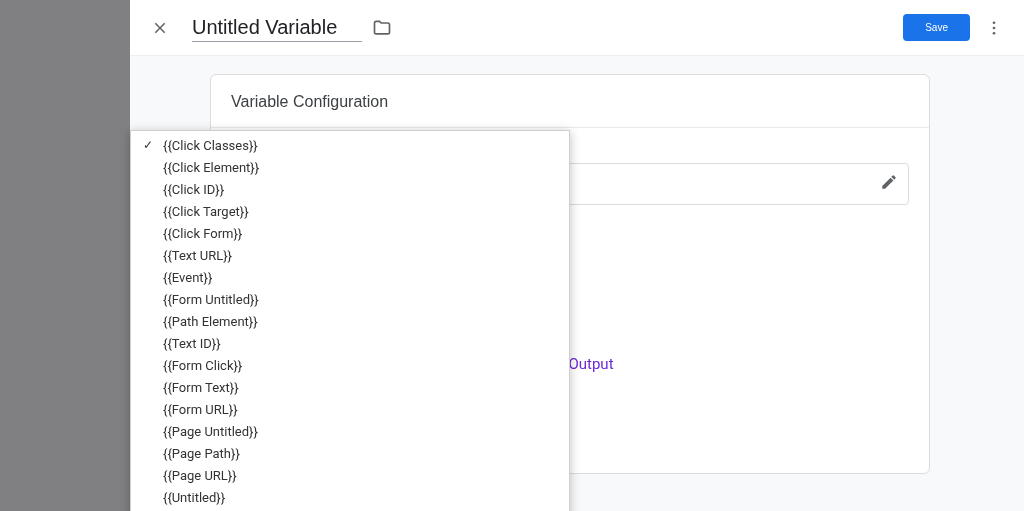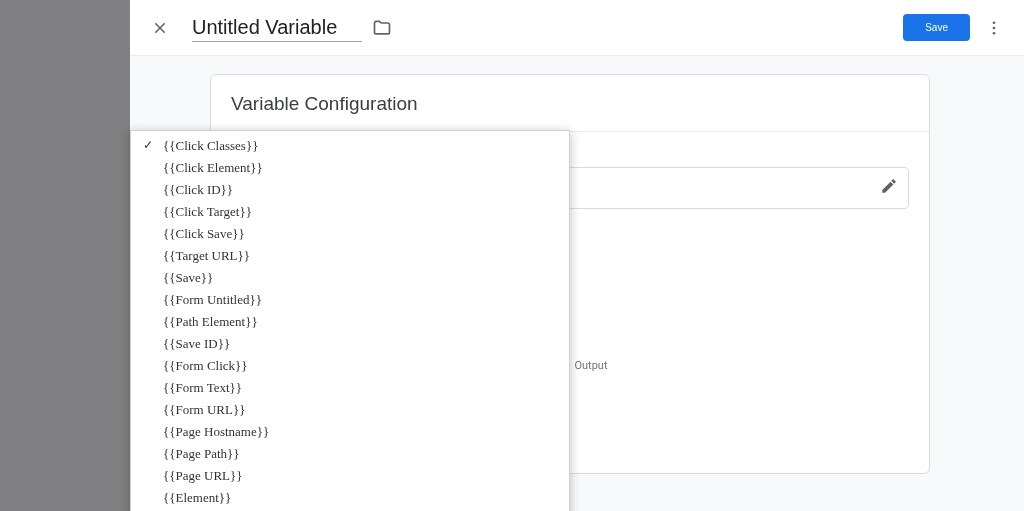--- a/index.html
+++ b/index.html
@@ -12,35 +12,35 @@
   .close-btn svg { width: 18px; height: 18px; }
   .title-input { font-size: 20px; color: #202124; border: none; background: transparent; margin-left: 16px; padding: 2px 0; border-bottom: 1px solid #9aa0a6; width: 170px; font-family: 'Google Sans', Arial, sans-serif; }
   .folder-icon { width: 20px; height: 20px; margin-left: 10px; color: #5f6368; cursor: pointer; }
   .hdr-spacer { flex: 1; }
   .save-btn { background: #1a73e8; color: #fff; border: none; border-radius: 4px; font-size: 10px; padding: 8px 22px; font-weight: 500; cursor: pointer; font-family: 'Google Sans', Arial, sans-serif; }
   .more-btn { width: 32px; height: 32px; display: flex; align-items: center; justify-content: center; color: #5f6368; border-radius: 50%; margin-left: 8px; cursor: pointer; }
   .more-btn svg { width: 18px; height: 18px; }
 
   .body { flex: 1; background: #f8f9fa; padding: 18px 0 0 80px; position: relative; }
   .card { width: 720px; background: #fff; border: 1px solid #dadce0; border-radius: 6px; min-height: 400px; }
-  .card-title { font-size: 19px; color: #3c4043; padding: 18px 20px 16px 20px; border-bottom: 1px solid #e8eaed; font-family: 'Google Sans', Arial, sans-serif; }
+  .card-title { font-size: 16px; color: #3c4043; padding: 18px 20px 16px 20px; border-bottom: 1px solid #e8eaed; font-family: 'Google Sans', Arial, sans-serif; }
   .card-body { padding: 14px 20px; position: relative; }
   .vt-label { font-size: 11px; color: #5f6368; margin-bottom: 6px; }
   .var-row { position: relative; height: 42px; border: 1px solid #dadce0; border-radius: 4px; margin-top: 8px; display: flex; align-items: center; padding: 0 12px; }
   .edit-icon { position: absolute; right: 10px; top: 50%; transform: translateY(-50%); color: #5f6368; cursor: pointer; }
   .edit-icon svg { width: 18px; height: 18px; }
-  .output-label { text-align: center; color: #737373; font-size: 11px; margin-top: 150px; width: 720px; }
+  .output-label { text-align: center; color: #6d28d9; font-size: 15px; margin-top: 150px; width: 720px; }
 
   
   .blue-chunk { position: absolute; left: 215px; top: 244px; width: 16px; height: 30px; border: 2px solid #2962ff; border-left: none; background: #fff; }
 
   
   .menu { position: absolute; left: 0; top: 130px; width: 440px; background: #fff; border: 1px solid #cfcfcf; box-shadow: 0 2px 10px rgba(0,0,0,.25); z-index: 20; font-size: 13px; color: #333; }
   .menu-scroll { padding: 4px 0; }
-  .menu-item { padding: 2px 18px 2px 32px; line-height: 18px; position: relative; cursor: pointer; white-space: nowrap; font-family: Liberation Serif, serif; }
+  .menu-item { padding: 2px 18px 2px 32px; line-height: 18px; position: relative; cursor: pointer; white-space: nowrap; }
   .menu-item.checked::before { content: '✓'; position: absolute; left: 12px; top: 1px; font-size: 12px; }
 </style>
 </head>
 <body>
 
 <div class="viewport">
   <div class="left-gutter"></div>
   <div class="panel">
 
     <div class="header">
@@ -81,32 +81,32 @@
       </div>
       <div class="blue-chunk"></div>
     </div>
 
     <div class="menu">
       <div class="menu-scroll" id="menu-items">
           <div class="menu-item checked">{{Click Classes}}</div>
           <div class="menu-item">{{Click Element}}</div>
           <div class="menu-item">{{Click ID}}</div>
           <div class="menu-item">{{Click Target}}</div>
-          <div class="menu-item">{{Click Save}}</div>
-          <div class="menu-item">{{Target URL}}</div>
-          <div class="menu-item">{{Save}}</div>
+          <div class="menu-item">{{Click Form}}</div>
+          <div class="menu-item">{{Text URL}}</div>
+          <div class="menu-item">{{Event}}</div>
           <div class="menu-item">{{Form Untitled}}</div>
           <div class="menu-item">{{Path Element}}</div>
-          <div class="menu-item">{{Save ID}}</div>
+          <div class="menu-item">{{Text ID}}</div>
           <div class="menu-item">{{Form Click}}</div>
           <div class="menu-item">{{Form Text}}</div>
           <div class="menu-item">{{Form URL}}</div>
-          <div class="menu-item">{{Page Hostname}}</div>
+          <div class="menu-item">{{Page Untitled}}</div>
           <div class="menu-item">{{Page Path}}</div>
           <div class="menu-item">{{Page URL}}</div>
-          <div class="menu-item">{{Element}}</div>
+          <div class="menu-item">{{Untitled}}</div>
           <div class="menu-item">{{UA-123456-7}}</div>
         </div>
 
     </div>
 
   </div>
 </div>
 
 </body></html>

